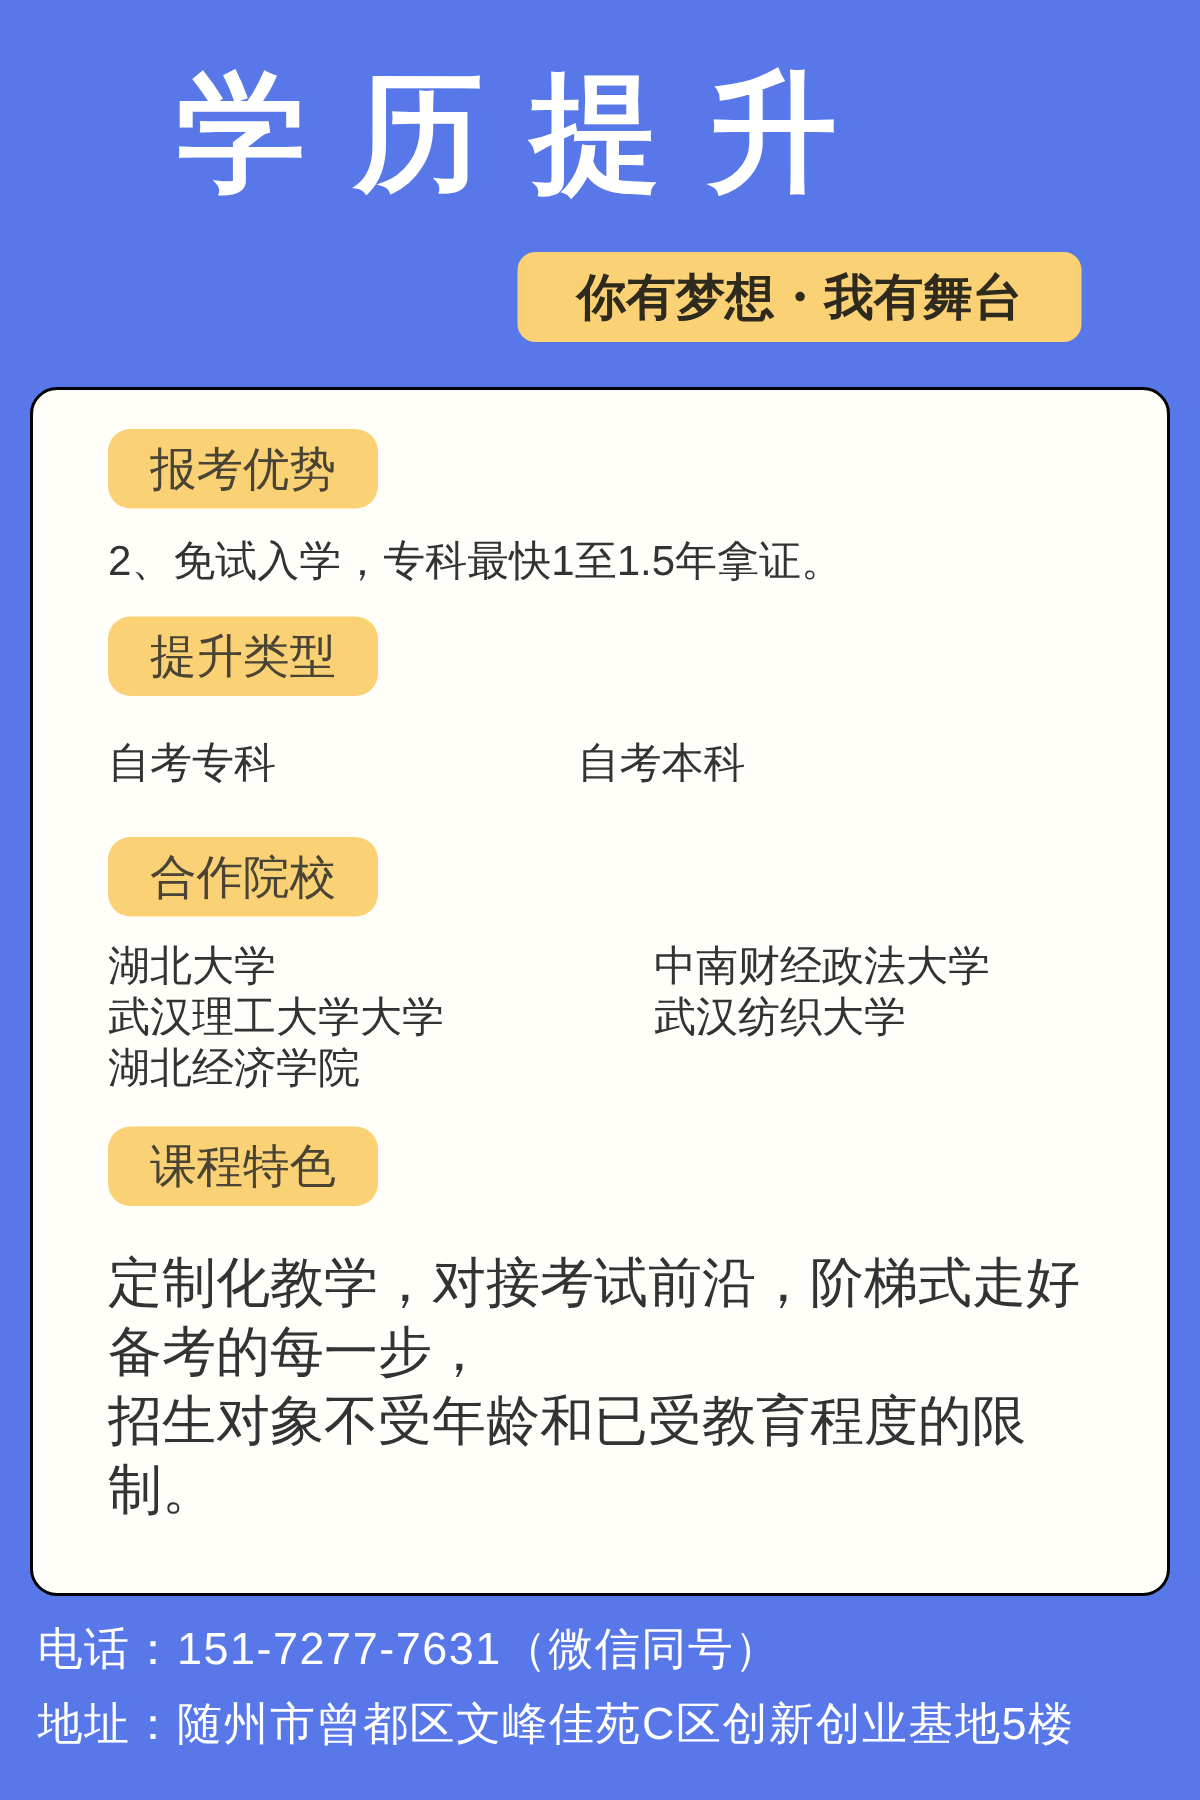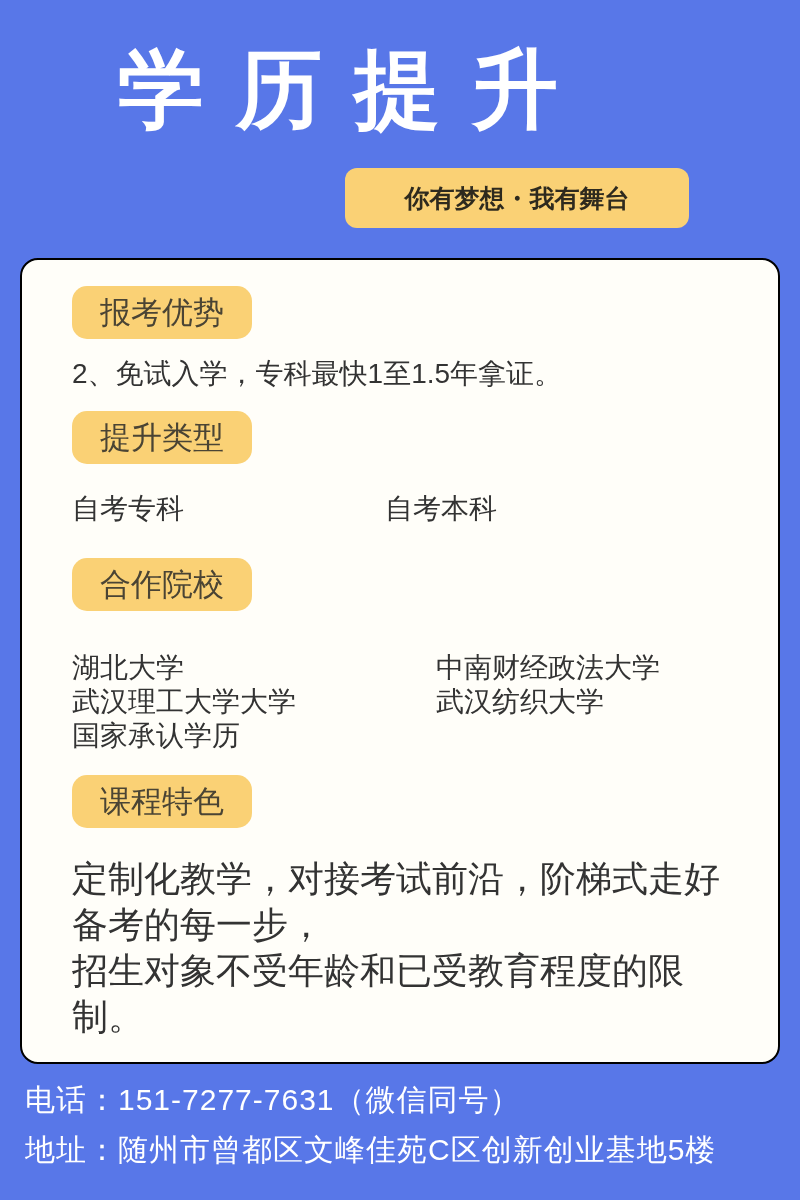--- a/index.html
+++ b/index.html
@@ -28,28 +28,28 @@
     line-height: 110px;
     color: #FFFFFF;
     letter-spacing: 32px;
     padding-left: 32px;
     box-sizing: border-box;
   }
   .tagline-badge {
     position: absolute;
     left: 345px;
     top: 168px;
-    width: 344px;
+    width: 376px;
     height: 60px;
     background: #FAD175;
     border-radius: 12px;
     display: flex;
     align-items: center;
     justify-content: center;
-    font-size: 25px;
+    font-size: 33px;
     font-weight: 600;
     color: #2E2A1E;
   }
 
   
   .content-card {
     position: absolute;
     left: 20px;
     top: 258px;
     width: 760px;
@@ -76,21 +76,21 @@
     color: #333333;
   }
   .adv-item-1 { margin-top: 30px; }
   .adv-item-2 { margin-top: 18px; }
   .badge-types    { margin-top: 20px; }
   .badge-schools  { margin-top: 32px; }
   .badge-features { margin-top: 22px; }
   .two-col-row { display: flex; }
   .row-types   { margin-top: 28px; }
   .row-types .col-1 { width: 313px; }
-  .row-school-1 { margin-top: 40px; }
+  .row-school-1 { margin-top: 16px; }
   .row-school-2, .row-school-3 { margin-top: 0; }
   .row-schools .col-1 { width: 364px; }
   .features-para {
     margin-top: 28px;
     font-size: 36px;
     line-height: 46px;
     color: #333333;
   }
 
   
@@ -137,21 +137,21 @@
     </div>
     <div class="two-col-row row-schools row-school-1">
       <div class="body-line col-1">湖北大学</div>
       <div class="body-line">中南财经政法大学</div>
     </div>
     <div class="two-col-row row-schools row-school-2">
       <div class="body-line col-1">武汉理工大学大学</div>
       <div class="body-line">武汉纺织大学</div>
     </div>
     <div class="two-col-row row-schools row-school-3">
-      <div class="body-line col-1">国家承认学历</div>
+      <div class="body-line col-1">湖北经济学院</div>
       <div class="body-line"></div>
     </div>
 
     
     <div>
       <div class="section-badge badge-features">课程特色</div>
     </div>
     <div class="features-para">
       <div>定制化教学，对接考试前沿，阶梯式走好备考的每一步，</div>
       <div>招生对象不受年龄和已受教育程度的限制。</div>

